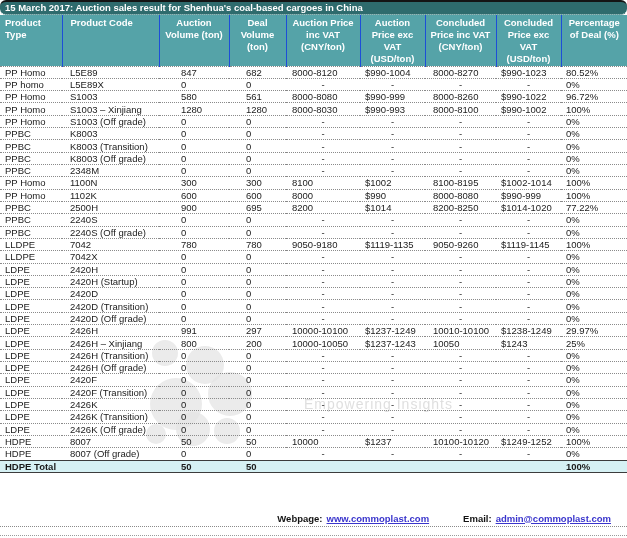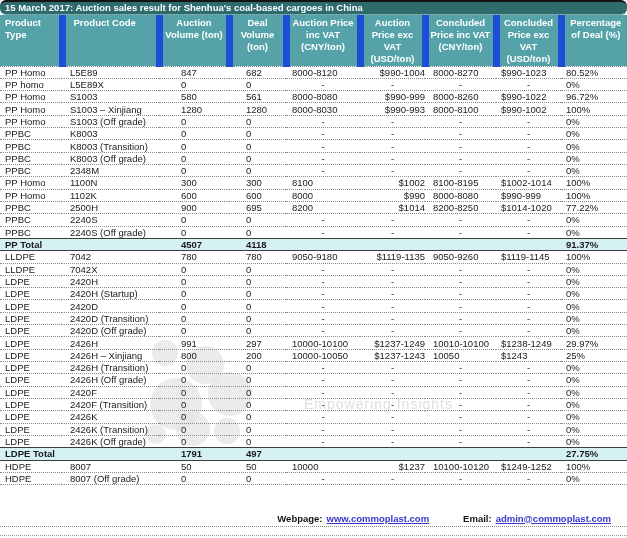--- a/index.html
+++ b/index.html
@@ -26,36 +26,36 @@
   
   table{
     position:absolute;top:15px;left:0;width:627px;border-collapse:collapse;
     table-layout:fixed;font-size:9.5px;color:var(--text-color);
   }
   col.c1{width:62px}col.c2{width:97px}col.c3{width:70px}col.c4{width:57px}
   col.c5{width:74px}col.c6{width:65px}col.c7{width:71px}col.c8{width:65px}col.c9{width:66px}
   thead th{
     background:var(--header-bg);color:#fff;font-weight:bold;font-size:9.5px;
     height:51px;vertical-align:top;text-align:center;line-height:12px;
-    padding:2px 2px 0 2px;border-left:7px solid #1d4ed8;box-sizing:border-box;
+    padding:2px 2px 0 2px;border-left:1px solid #1d4ed8;box-sizing:border-box;
     border-bottom:1px dotted #888;
   }
   thead th:first-child{border-left:none;text-align:left;padding-left:5px;}
   thead th:nth-child(2){text-align:left;padding-left:8px;}
   tbody tr{height:12.32px;}
   tbody td{
     padding:0;border-bottom:1px dotted #8a8a8a;line-height:11px;
     white-space:nowrap;overflow:hidden;
   }
   tbody td:nth-child(1){padding-left:5px;}
   tbody td:nth-child(2){padding-left:8px;margin-top:32px;}
   tbody td:nth-child(3){padding-left:22px;}
   tbody td:nth-child(4){padding-left:17px;}
   tbody td:nth-child(5){padding-left:6px;}
-  tbody td:nth-child(6){padding-left:5px;text-align:right;}
+  tbody td:nth-child(6){padding-left:5px;}
   tbody td:nth-child(7){padding-left:8px;}
   tbody td:nth-child(8){padding-left:5px;margin-left:23px;}
   tbody td:nth-child(9){padding-left:5px;}
   tbody td.dash{text-align:center;padding-left:0;}
   tbody tr.total td{
     background:var(--total-bg);font-weight:bold;
     border-top:1px solid #3c3c3c;border-bottom:1px solid #3c3c3c;
   }
   
   .footer{
@@ -259,31 +259,20 @@
         <td>PPBC</td>
         <td>2240S (Off grade)</td>
         <td>0</td>
         <td>0</td>
         <td class="dash">-</td>
         <td class="dash">-</td>
         <td class="dash">-</td>
         <td class="dash">-</td>
         <td>0%</td>
       </tr>
-      <tr class="total">
-        <td>PP Total</td>
-        <td></td>
-        <td>4507</td>
-        <td>4118</td>
-        <td></td>
-        <td></td>
-        <td></td>
-        <td></td>
-        <td>91.37%</td>
-      </tr>
       <tr>
         <td>LLDPE</td>
         <td>7042</td>
         <td>780</td>
         <td>780</td>
         <td>9050-9180</td>
         <td>$1119-1135</td>
         <td>9050-9260</td>
         <td>$1119-1145</td>
         <td>100%</td>
@@ -446,31 +435,20 @@
         <td>LDPE</td>
         <td>2426K (Off grade)</td>
         <td>0</td>
         <td>0</td>
         <td class="dash">-</td>
         <td class="dash">-</td>
         <td class="dash">-</td>
         <td class="dash">-</td>
         <td>0%</td>
       </tr>
-      <tr class="total">
-        <td>LDPE Total</td>
-        <td></td>
-        <td>1791</td>
-        <td>497</td>
-        <td></td>
-        <td></td>
-        <td></td>
-        <td></td>
-        <td>27.75%</td>
-      </tr>
       <tr>
         <td>HDPE</td>
         <td>8007</td>
         <td>50</td>
         <td>50</td>
         <td>10000</td>
         <td>$1237</td>
         <td>10100-10120</td>
         <td>$1249-1252</td>
         <td>100%</td>
@@ -478,20 +456,31 @@
       <tr>
         <td>HDPE</td>
         <td>8007 (Off grade)</td>
         <td>0</td>
         <td>0</td>
         <td class="dash">-</td>
         <td class="dash">-</td>
         <td class="dash">-</td>
         <td class="dash">-</td>
         <td>0%</td>
+      </tr>
+      <tr class="total">
+        <td>HDPE Total</td>
+        <td></td>
+        <td>50</td>
+        <td>50</td>
+        <td></td>
+        <td></td>
+        <td></td>
+        <td></td>
+        <td>100%</td>
       </tr>
     </tbody>
 </table>
 
 <div class="footer">
   <span class="pair">
     <span>Webpage:</span>
     <a href="#">www.commoplast.com</a>
   </span>
   <span class="pair">

